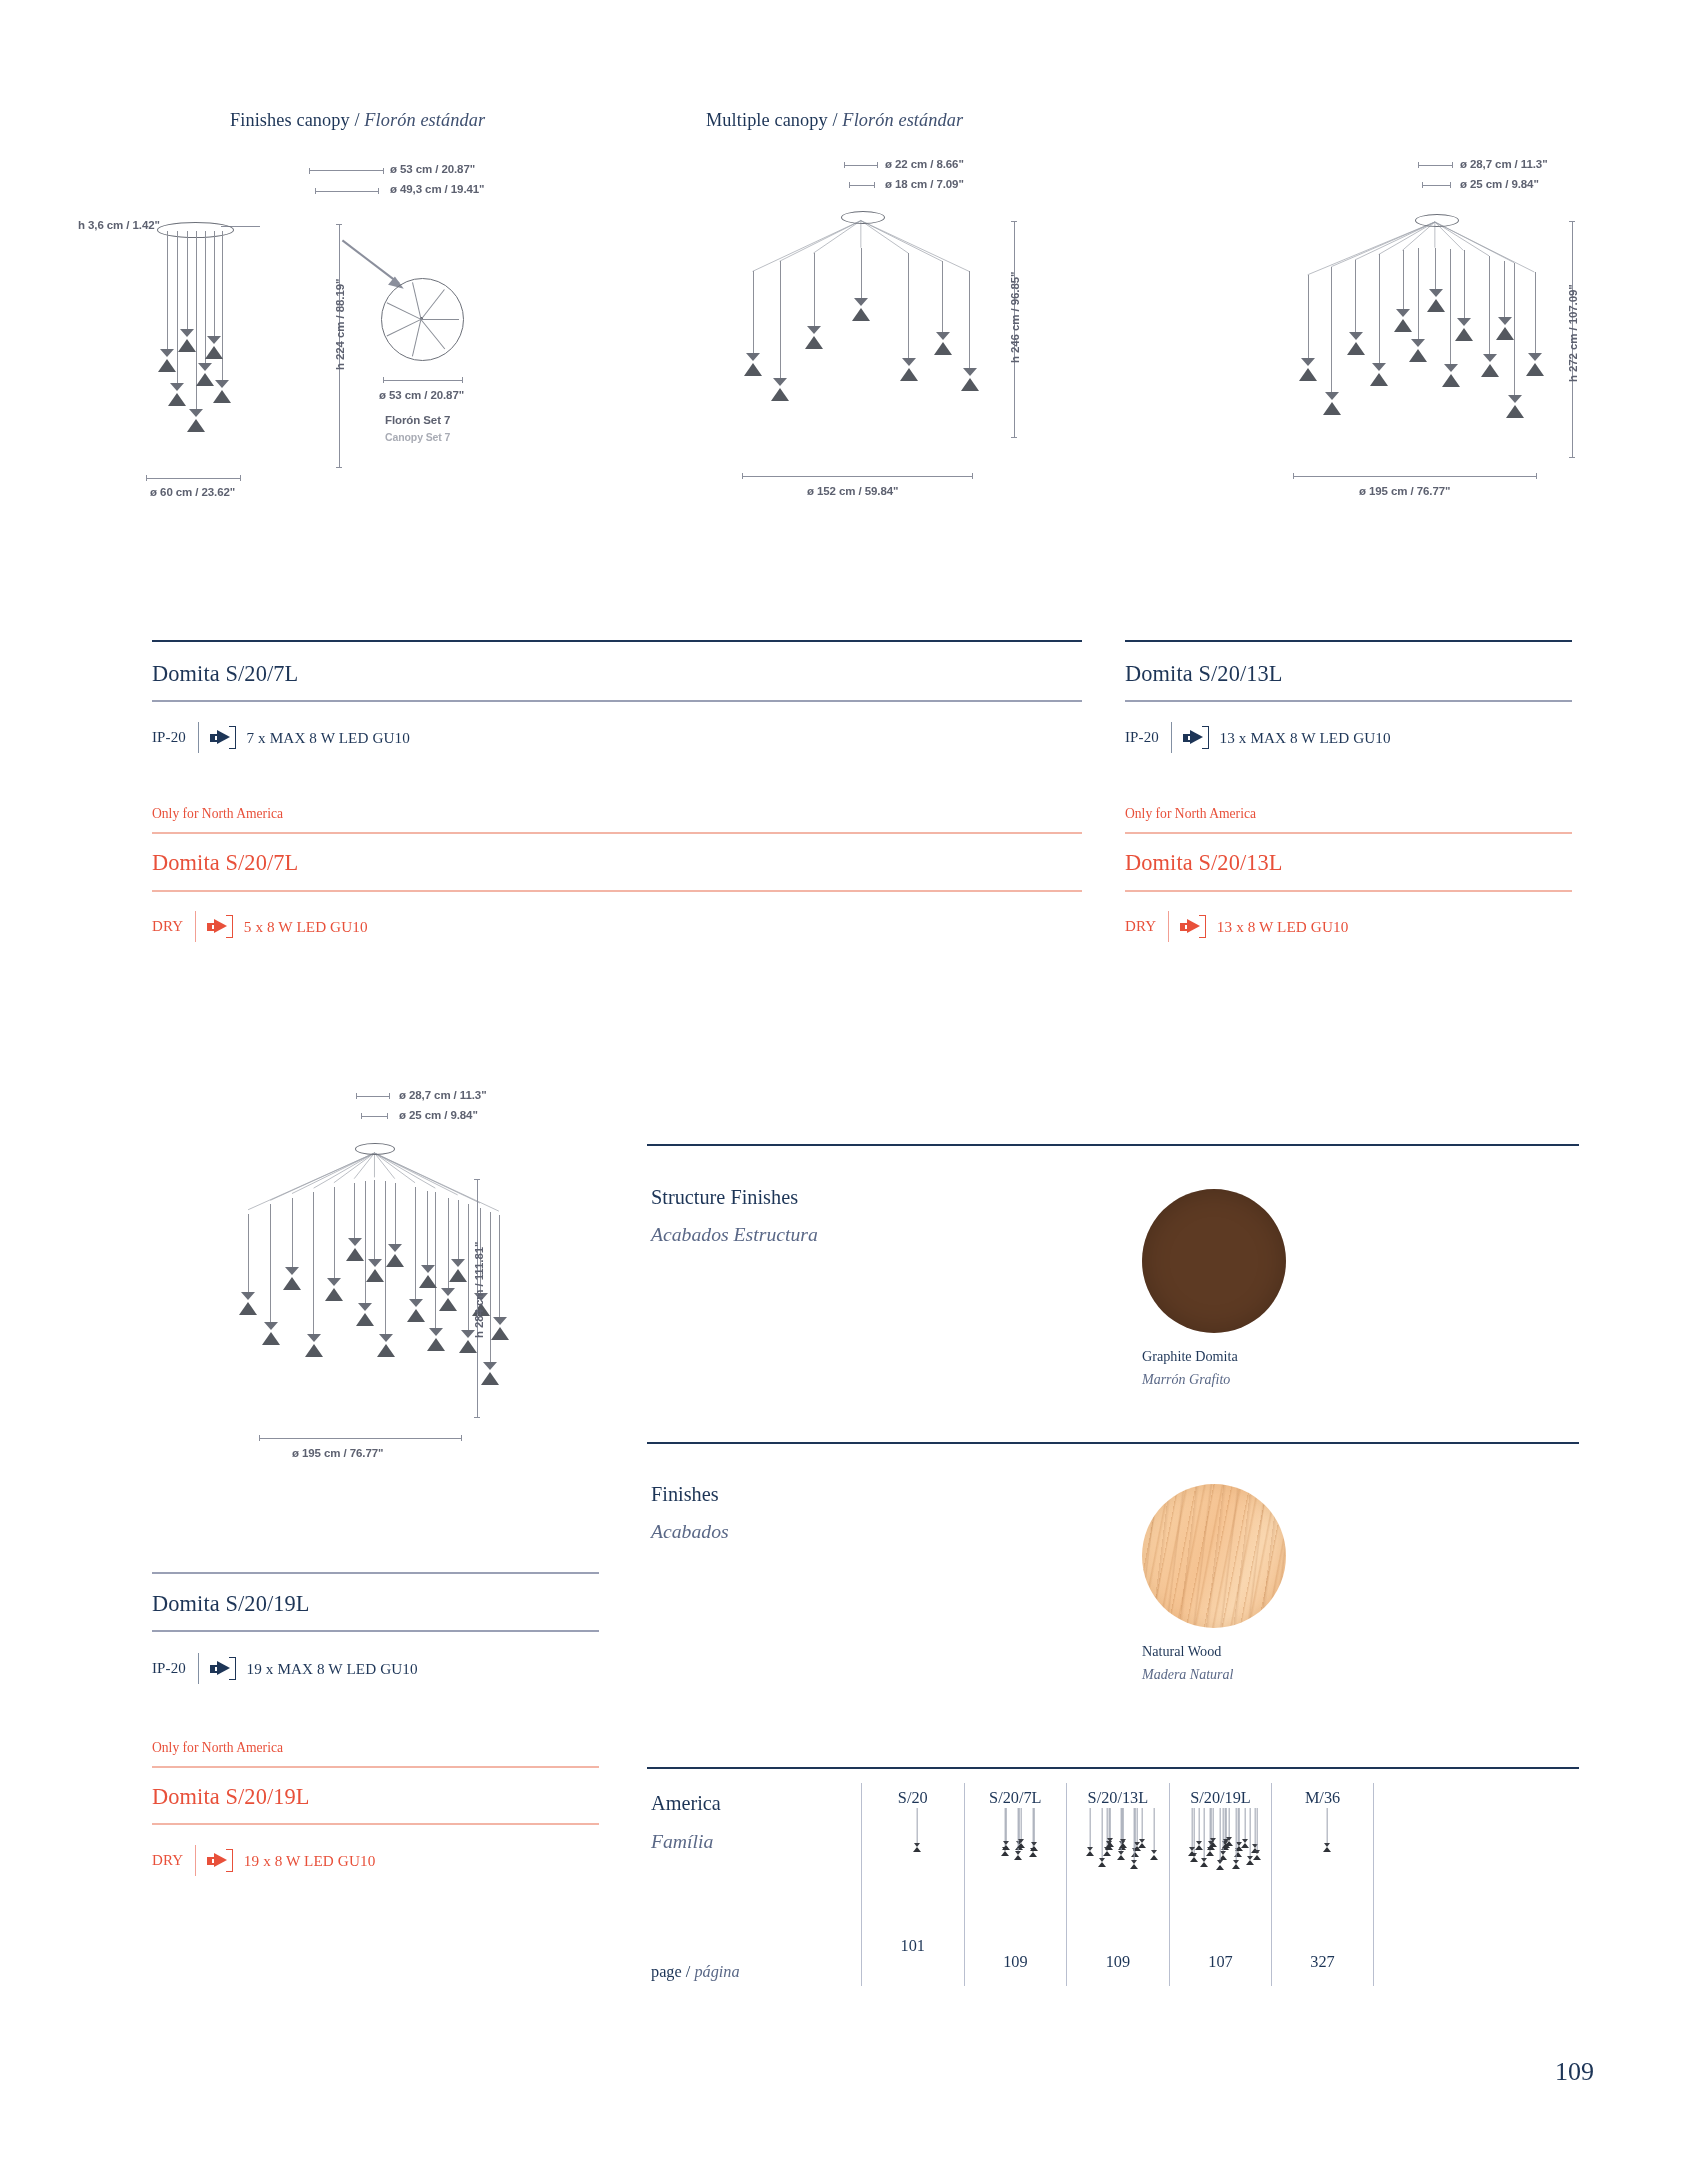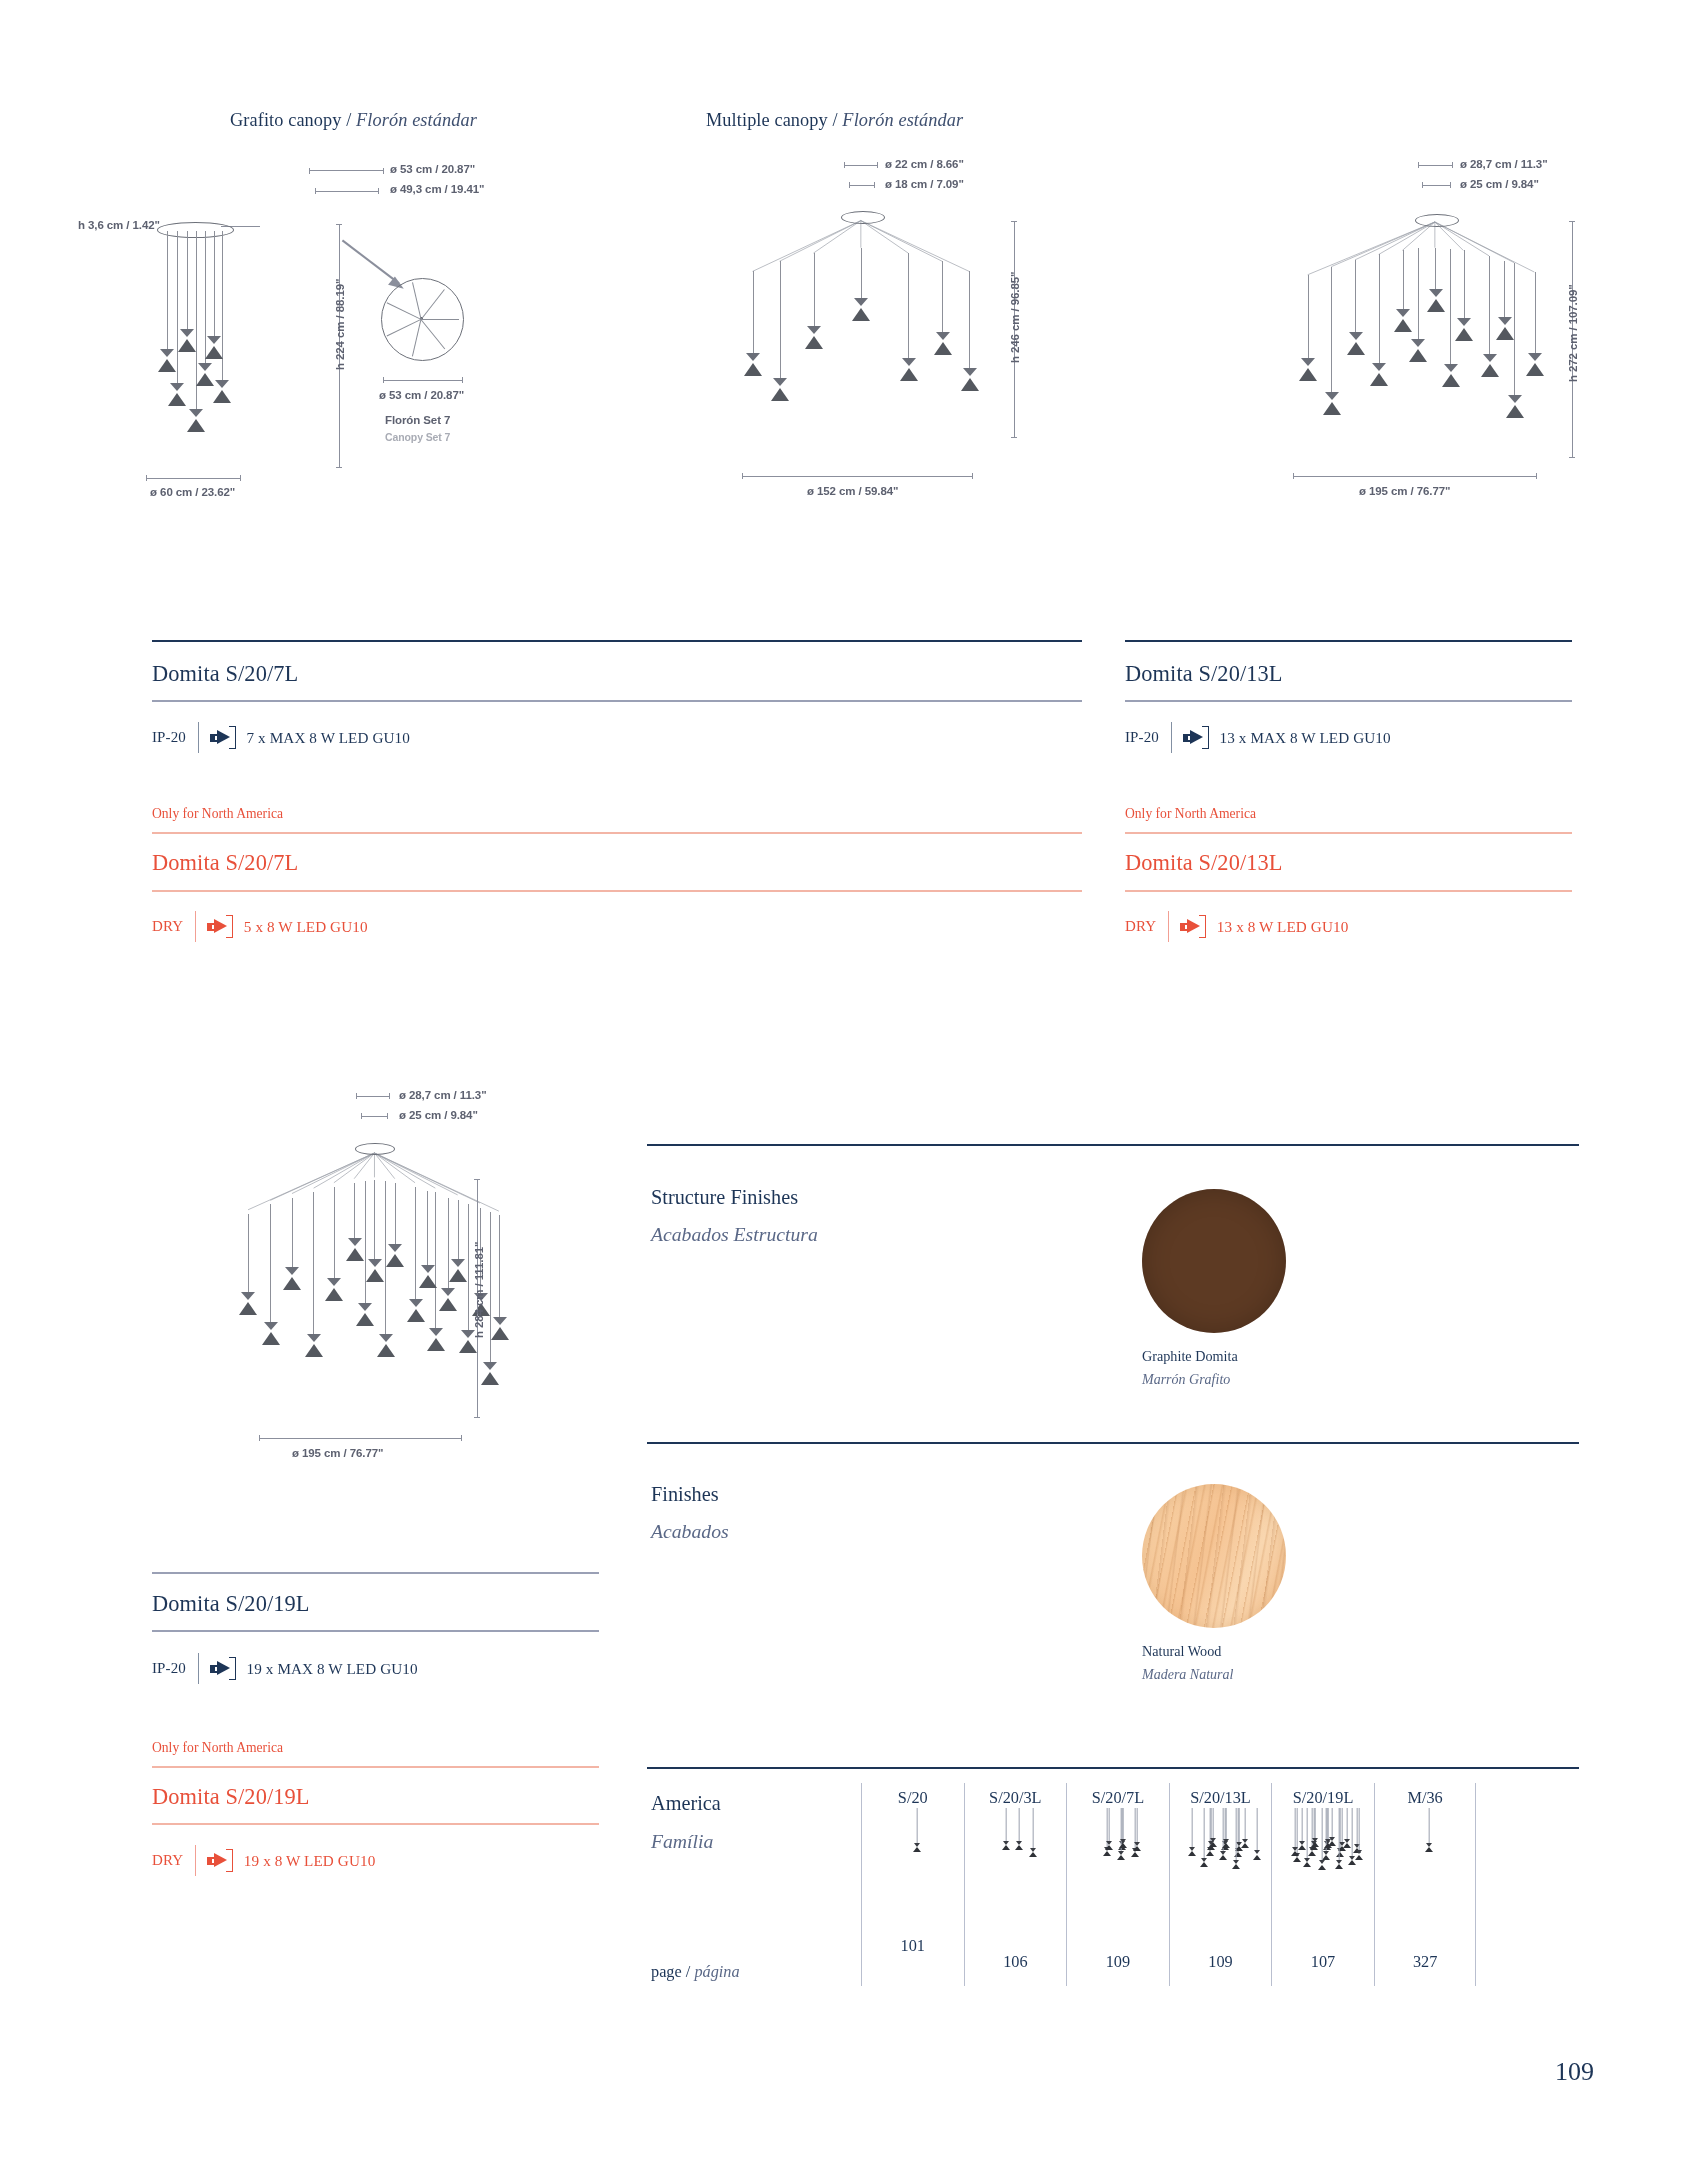--- a/index.html
+++ b/index.html
@@ -333,21 +333,21 @@
     font-size: 26px;
     color: #1d3557;
   }
 </style>
 </head>
 <body>
 
 <div class="page">
 
   <div class="draw-title abs" style="left:230px; top:110px;">
-    <span>Grafito canopy</span><span> / </span><i>Florón estándar</i>
+    <span>Finishes canopy</span><span> / </span><i>Florón estándar</i>
   </div>
 
   <div class="tech" style="left:142px; top:146px; width:468px; height:461px;">
 
     <div class="dimline-h" style="left:167px; top:24.4px; width:75px;"></div>
     <div class="dimlabel" style="left:248px; top:17px;">ø 53 cm / 20.87"</div>
     <div class="dimline-h" style="left:173px; top:45px; width:64px;"></div>
     <div class="dimlabel" style="left:248px; top:37px;">ø 49,3 cm / 19.41"</div>
 
     <div class="dimlabel" style="left:-64px; top:73px;">h 3,6 cm / 1.42"</div>
@@ -853,41 +853,20 @@
         <div class="fam-thumb">
           <div class="mini" style="left: 50%; top: 0px; height: 100%;">
             <div class="stem" style="height: 35px;"></div>
             <div class="bulb" style="top: 35px;"></div>
             <div class="bulb2" style="top: 39px;"></div>
           </div>
         </div>
         <div class="fam-page" style="margin-top: 40px;">101</div>
       </div>
       <div class="fam-col" style="width: 14.2857%;">
-        <div class="fam-head">S/20/3L</div>
-        <div class="fam-thumb">
-          <div class="mini" style="left: 50%; top: 0px; height: 100%;">
-            <div class="stem" style="height: 33px;"></div>
-            <div class="bulb" style="top: 33px;"></div>
-            <div class="bulb2" style="top: 37px;"></div>
-          </div>
-          <div class="mini" style="left: 63.2054%; top: 0px; height: 100%;">
-            <div class="stem" style="height: 40px;"></div>
-            <div class="bulb" style="top: 40px;"></div>
-            <div class="bulb2" style="top: 44px;"></div>
-          </div>
-          <div class="mini" style="left: 36.7946%; top: 0px; height: 100%;">
-            <div class="stem" style="height: 33px;"></div>
-            <div class="bulb" style="top: 33px;"></div>
-            <div class="bulb2" style="top: 37px;"></div>
-          </div>
-        </div>
-        <div class="fam-page" style="margin-top: 56px;">106</div>
-      </div>
-      <div class="fam-col" style="width: 14.2857%;">
         <div class="fam-head">S/20/7L</div>
         <div class="fam-thumb">
           <div class="mini" style="left: 50%; top: 0px; height: 100%;">
             <div class="stem" style="height: 33px;"></div>
             <div class="bulb" style="top: 33px;"></div>
             <div class="bulb2" style="top: 37px;"></div>
           </div>
           <div class="mini" style="left: 63.2054%; top: 0px; height: 100%;">
             <div class="stem" style="height: 40px;"></div>
             <div class="bulb" style="top: 40px;"></div>

